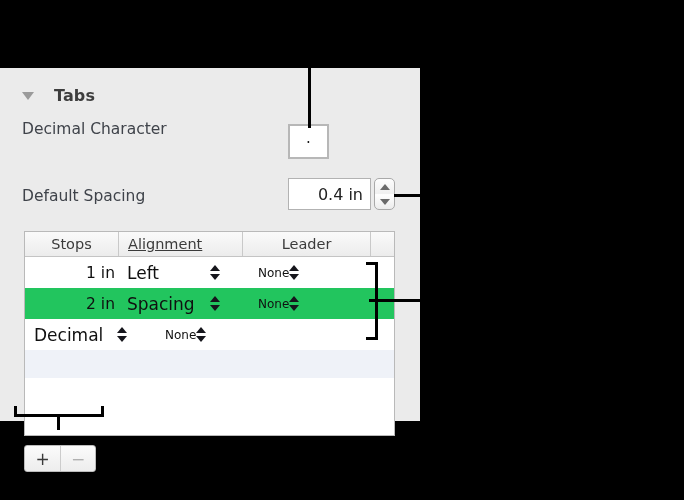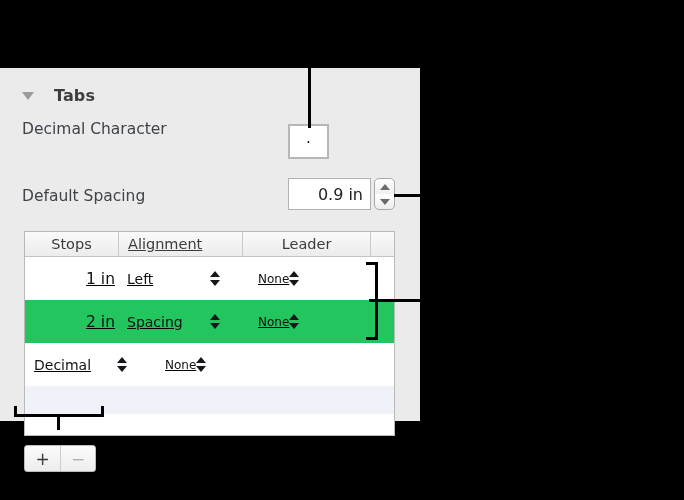--- a/index.html
+++ b/index.html
@@ -155,40 +155,39 @@
     height: 100%;
   }
   .header-cell + .header-cell { border-left: 1px solid #c9c9c9; }
   #header-stops     { width: 93px; }
   #header-alignment { width: 124px; justify-content: flex-start; padding-left: 9px; text-decoration: underline; }
   #header-leader    { width: 128px; }
   #header-extra     { width: 24px; }
 
   .table-row {
     display: flex;
-    height: 43px;
-    align-items: center;
-    box-sizing: border-box;
-    text-decoration: underline;
+    height: 31px;
+    align-items: center;
+    box-sizing: border-box;
   }
   .table-row.odd  { background: #ffffff; }
   .table-row.even { background: #22c55e; }
 
   .cell-stop {
     width: 93px;
     text-align: right;
     padding-right: 3px;
     font-size: 15.5px;
     color: #101010;
     box-sizing: border-box;
   }
   .cell-alignment {
     width: 124px;
     padding-left: 9px;
-    font-size: 14px;
+    font-size: 17px;
     color: #101010;
     box-sizing: border-box;
     display: flex;
     align-items: center;
     justify-content: space-between;
     padding-right: 22px;
   }
   .cell-leader {
     width: 128px;
     font-size: 12px;
@@ -315,21 +314,21 @@
 
   <span class="field-label" id="label-decimal-character">Decimal Character</span>
 
   <div id="decimal-character-field">
     <span id="decimal-character-value">.</span>
   </div>
 
   <span class="field-label" id="label-default-spacing">Default Spacing</span>
 
   <div id="default-spacing-field">
-    <span id="default-spacing-value">0.9 in</span>
+    <span id="default-spacing-value">0.4 in</span>
   </div>
 
   <div id="default-spacing-stepper">
     <span class="stepper-arrow-up"></span>
     <span class="stepper-arrow-down"></span>
   </div>
 
   <div id="tab-stops-table">
 
     <div id="table-header">

